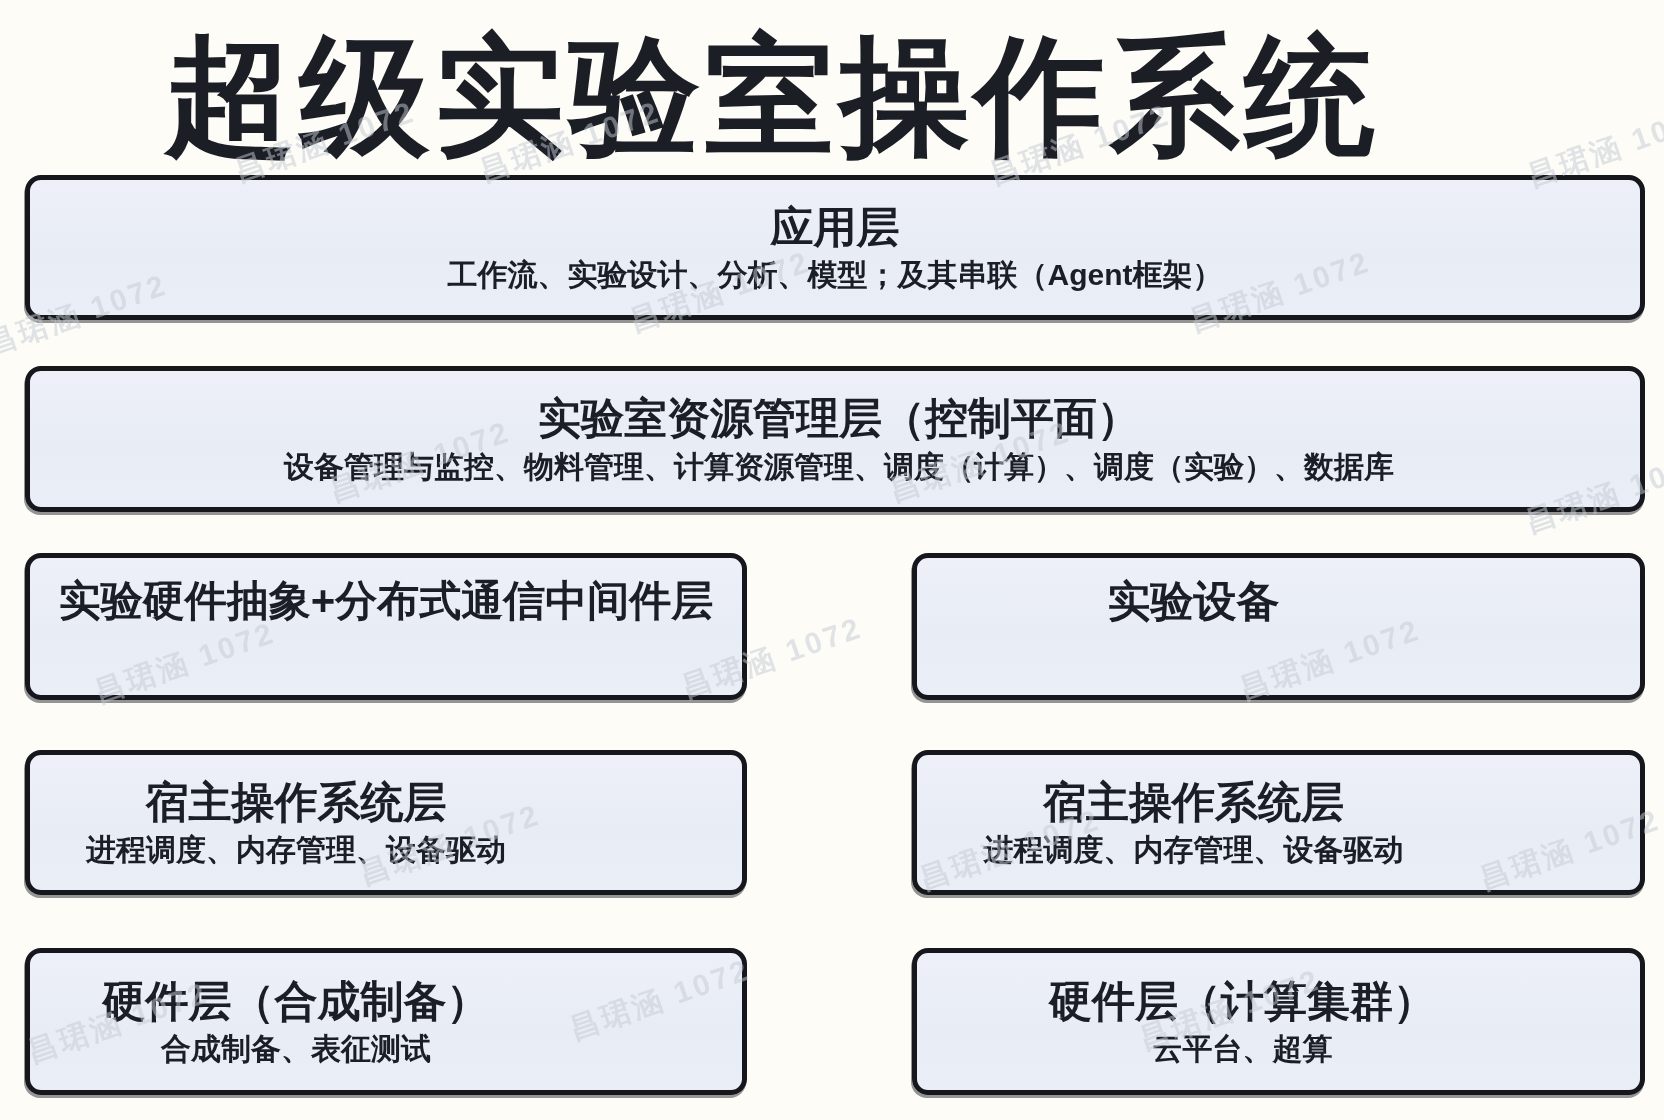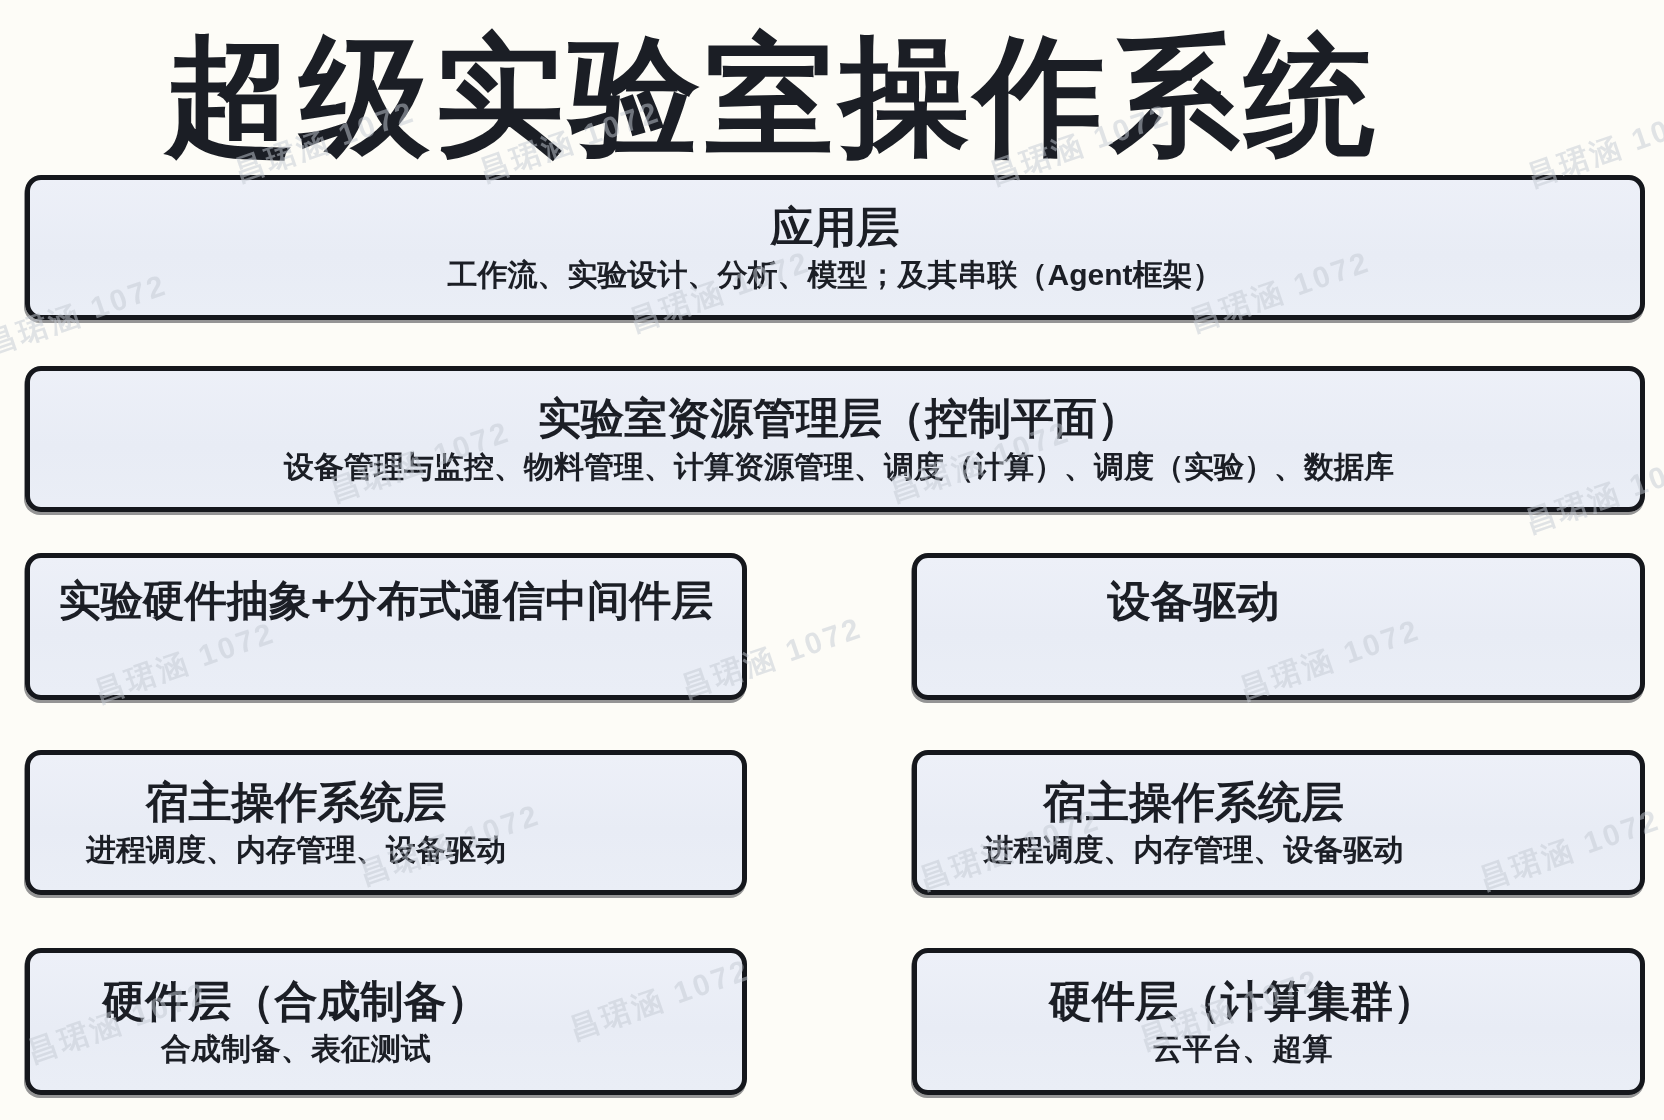--- a/index.html
+++ b/index.html
@@ -98,21 +98,21 @@
   <div class="box b2">
     <div class="heading">实验室资源管理层（控制平面）</div>
     <div class="subtitle">设备管理与监控、物料管理、计算资源管理、调度（计算）、调度（实验）、数据库</div>
   </div>
 
   <div class="box b3">
     <div class="heading">实验硬件抽象+分布式通信中间件层</div>
   </div>
 
   <div class="box b4">
-    <div class="heading">设备驱动</div>
+    <div class="heading">实验设备</div>
   </div>
 
   <div class="box b5">
     <div class="heading">宿主操作系统层</div>
     <div class="subtitle">进程调度、内存管理、设备驱动</div>
   </div>
 
   <div class="box b6">
     <div class="heading">宿主操作系统层</div>
     <div class="subtitle">进程调度、内存管理、设备驱动</div>

